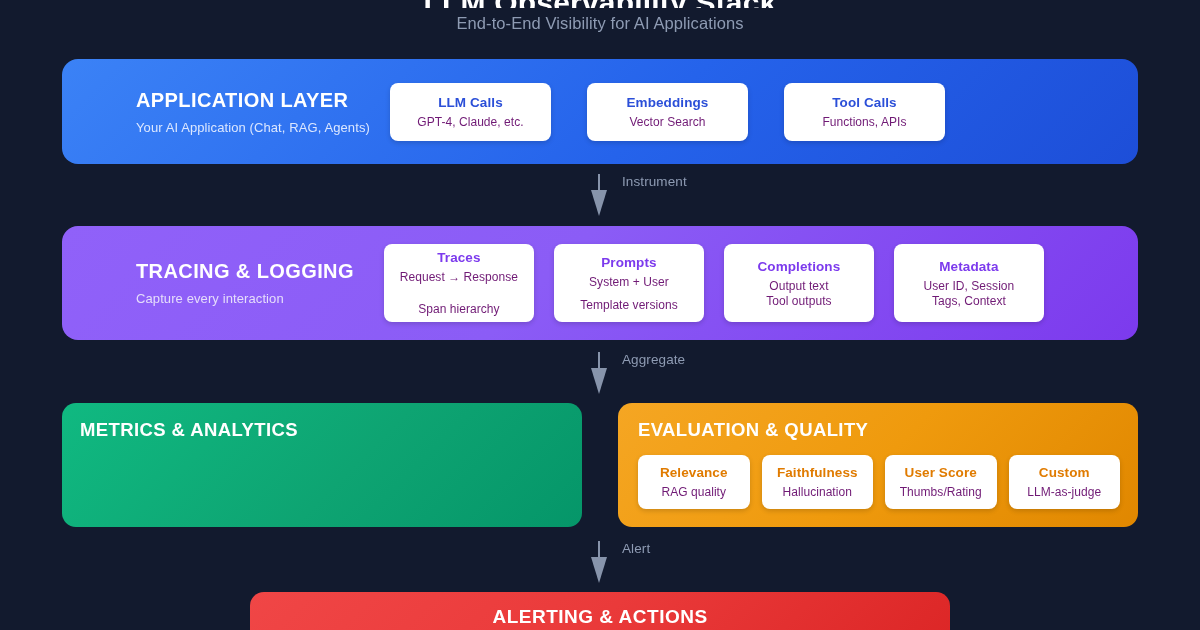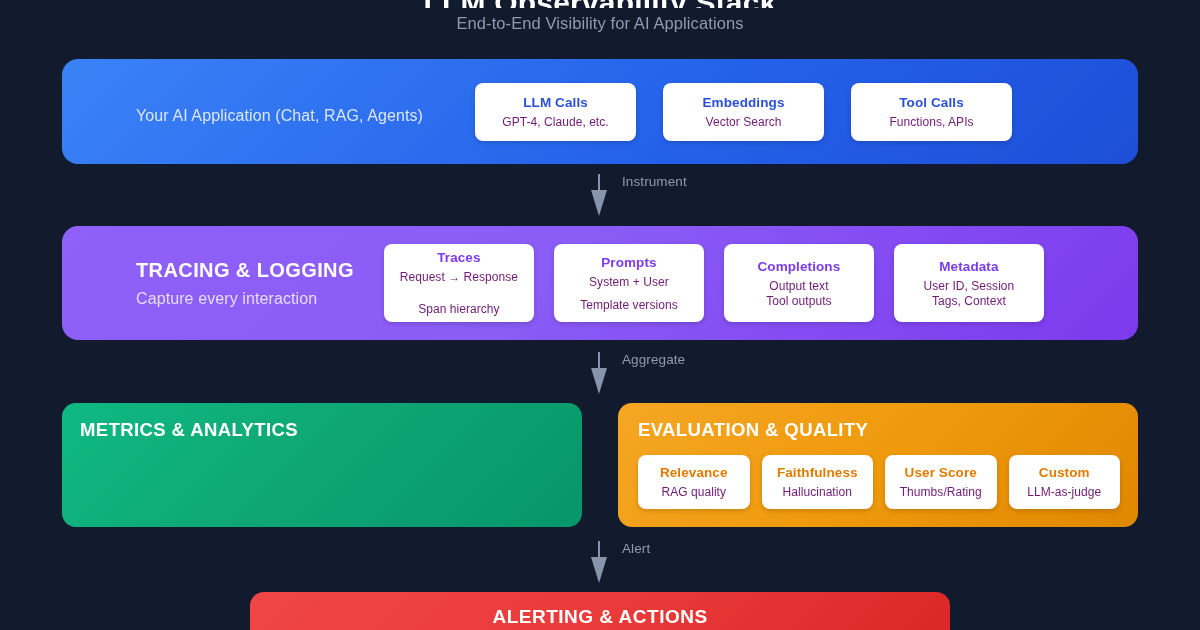--- a/index.html
+++ b/index.html
@@ -46,21 +46,21 @@
   }
 
   .band-label { flex: none; }
   .band-title {
     color: #ffffff;
     font-weight: bold;
     letter-spacing: .4px;
   }
   .band-sub {
     color: #e5ddfb;
-    font-size: 16px;
+    font-size: 13px;
     margin-top: 8px;
     letter-spacing: .1px;
   }
 
   .cards {
     display: flex;
     align-items: center;
   }
   .card {
     background: #ffffff;
@@ -85,21 +85,21 @@
   }
 
   
   #layer-application {
     left: 62px; top: 59px; width: 1076px; height: 105px;
     background: linear-gradient(135deg, #3b82f6 0%, #2563eb 55%, #1d4ed8 100%);
     padding-left: 74px;
   }
   #layer-application .band-title { font-size: 20px; }
   #layer-application .band-sub { color: #dbe7ff; }
-  #layer-application .cards { margin-left: 52px; gap: 27px; }
+  #layer-application .cards { margin-left: 20px; gap: 36px; }
   #layer-application .card { width: 161px; height: 58px; }
   #layer-application .card-title { color: #2b4fd8; }
 
   
   #layer-tracing {
     left: 62px; top: 226px; width: 1076px; height: 114px;
     background: linear-gradient(135deg, #9061f9 0%, #8b5cf6 45%, #7c3aed 100%);
     padding-left: 74px;
   }
   #layer-tracing .band-title { font-size: 20px; }
@@ -189,20 +189,21 @@
 
 <div class="page">
 
   <div class="header">
     <div class="main-title">LLM Observability Stack</div>
     <div class="subtitle">End-to-End Visibility for AI Applications</div>
   </div>
 
   <div class="band" id="layer-application">
     <div class="band-label">
+      <div class="band-title">APPLICATION LAYER</div>
       <div class="band-sub">Your AI Application (Chat, RAG, Agents)</div>
     </div>
     <div class="cards">
       <div class="card">
         <div class="card-title">LLM Calls</div>
         <div class="card-line">GPT-4, Claude, etc.</div>
       </div>
       <div class="card">
         <div class="card-title">Embeddings</div>
         <div class="card-line">Vector Search</div>

